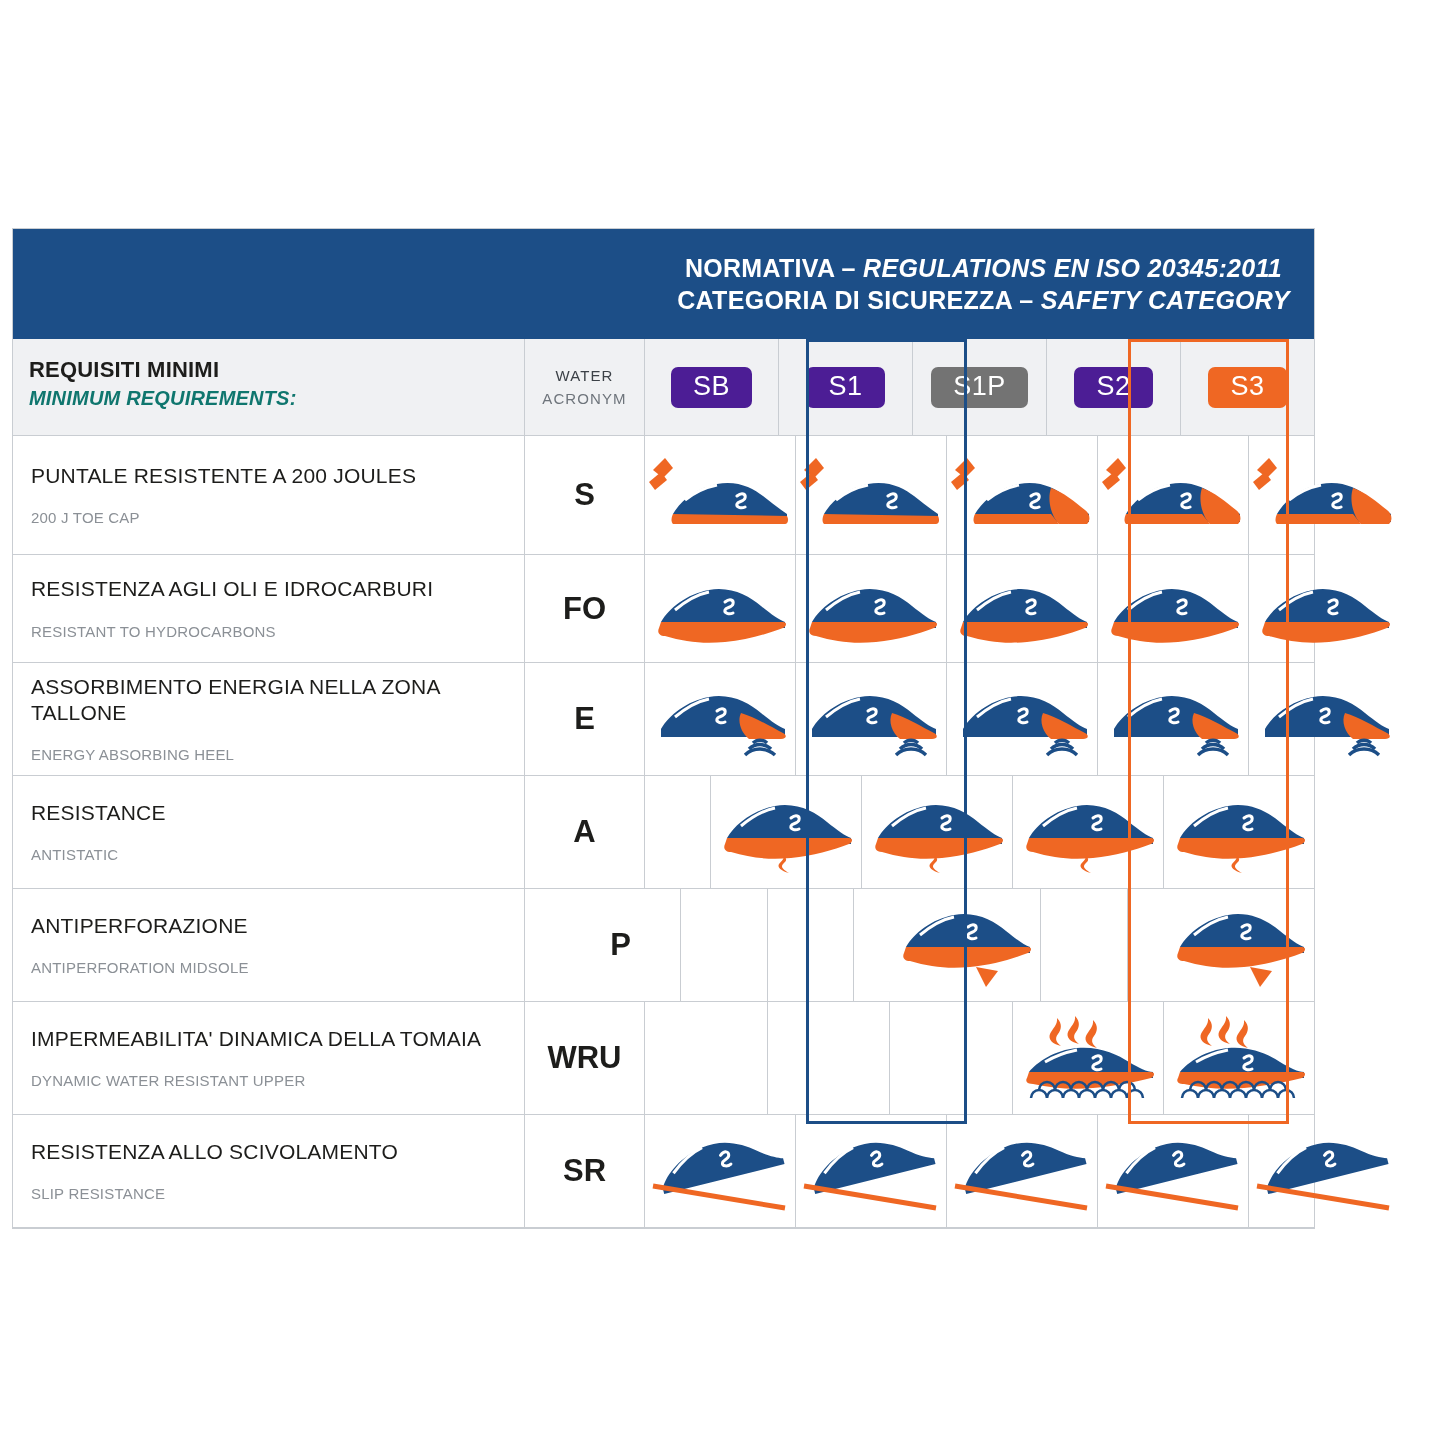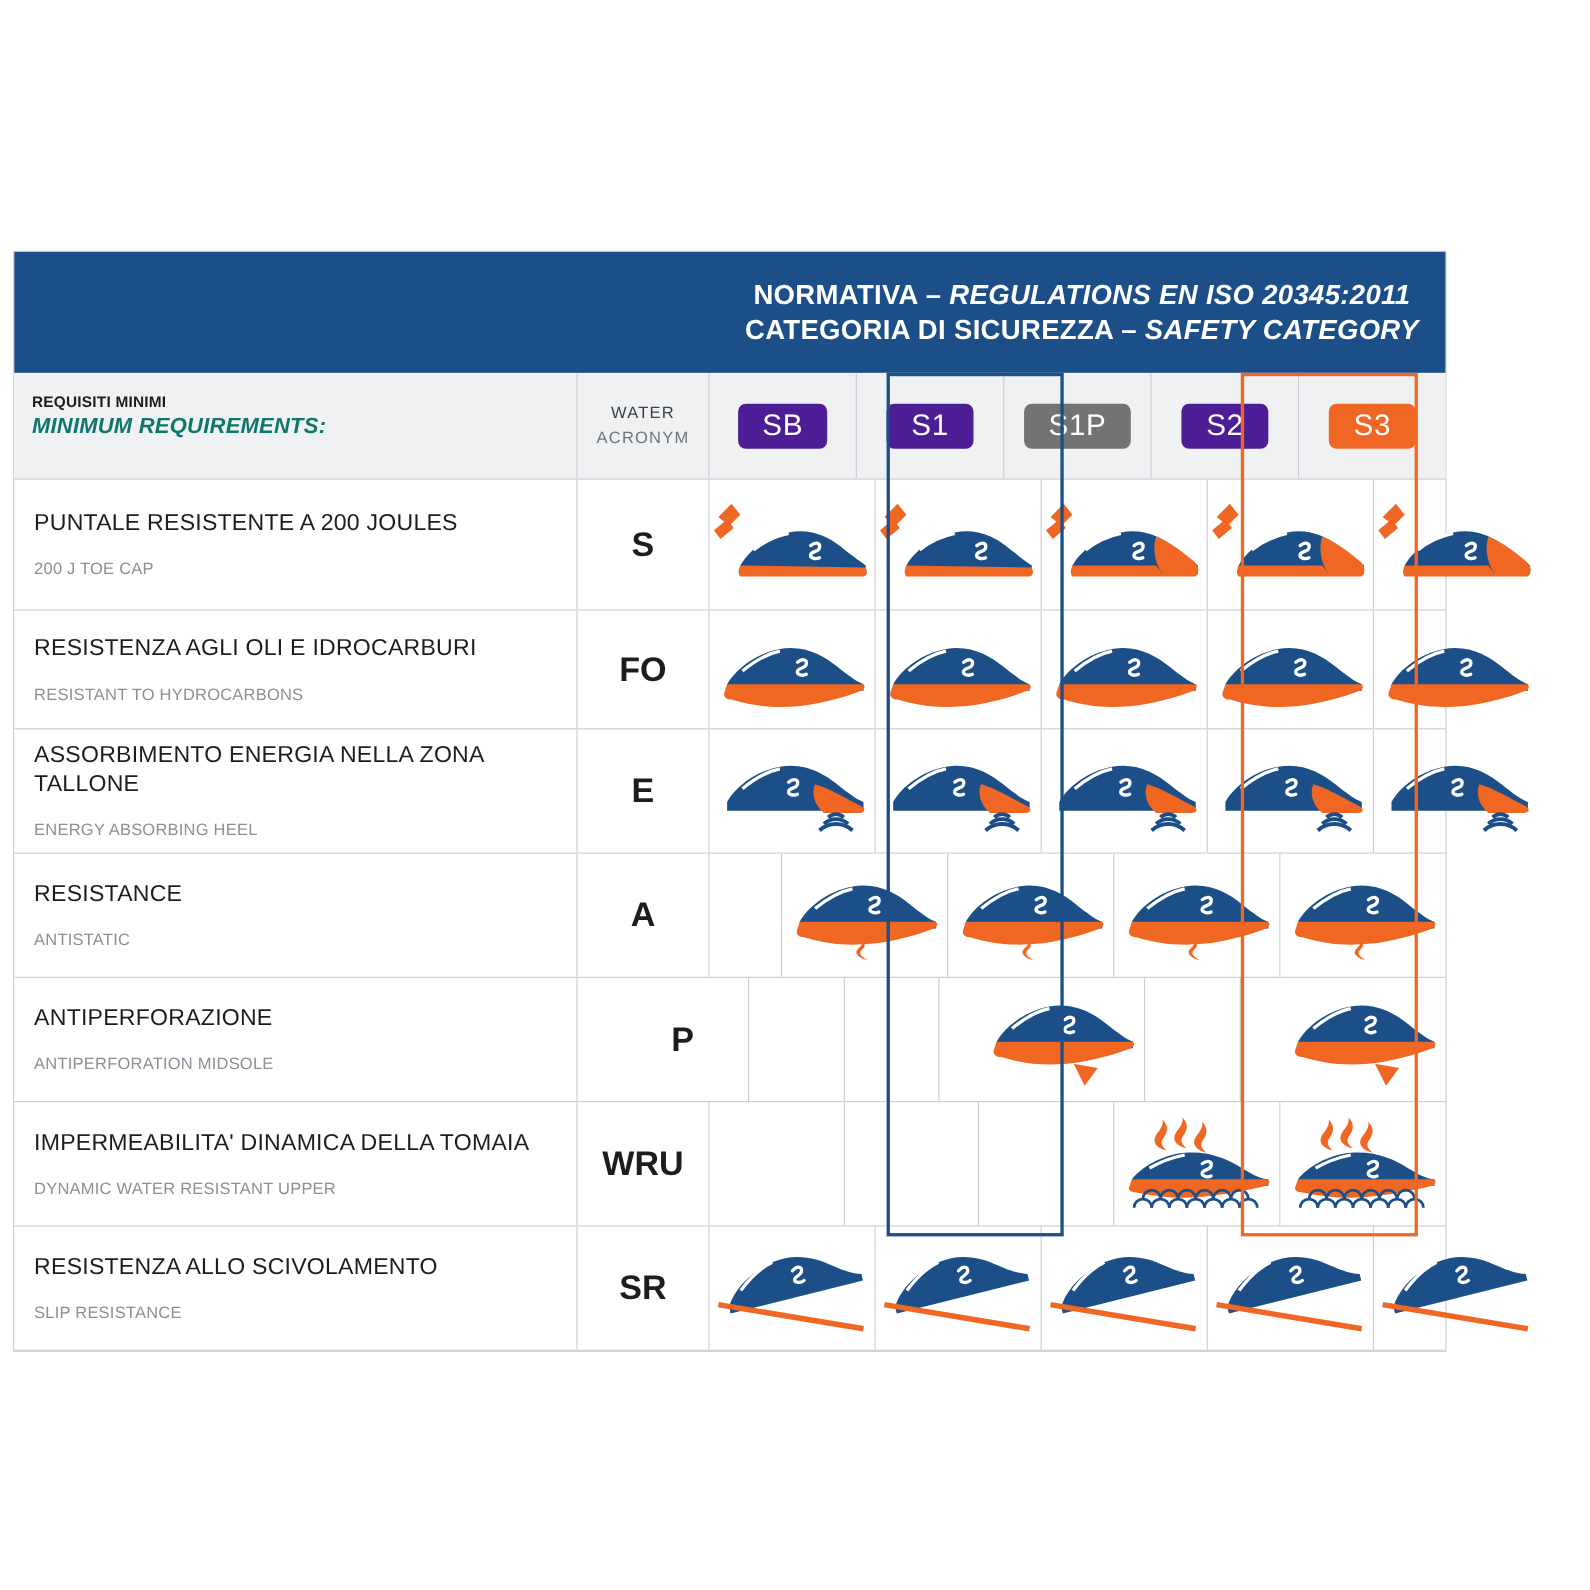--- a/index.html
+++ b/index.html
@@ -67,21 +67,21 @@
     border-bottom: 1px solid #c9cdd2;
   }
   .req-head {
     width: 512px;
     flex: none;
     box-sizing: border-box;
     padding: 18px 0 0 16px;
     border-right: 1px solid #c9cdd2;
   }
   .req-head .it {
-    font-size: 14px;
+    font-size: 22px;
     font-weight: bold;
     color: #1d1d1b;
     letter-spacing: 0.2px;
   }
   .req-head .en {
     font-size: 20px;
     font-style: italic;
     font-weight: bold;
     color: #0f766e;
     letter-spacing: 0.2px;

